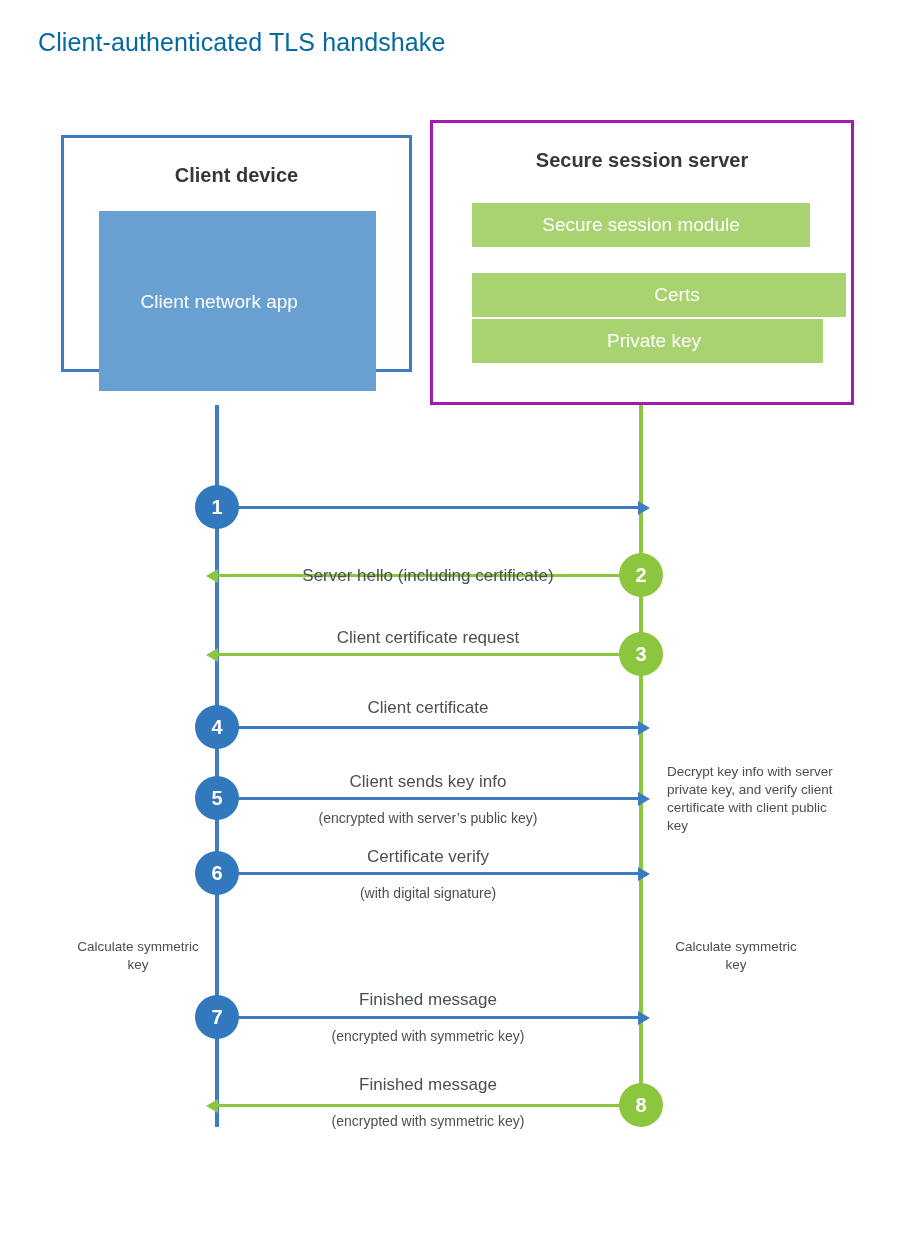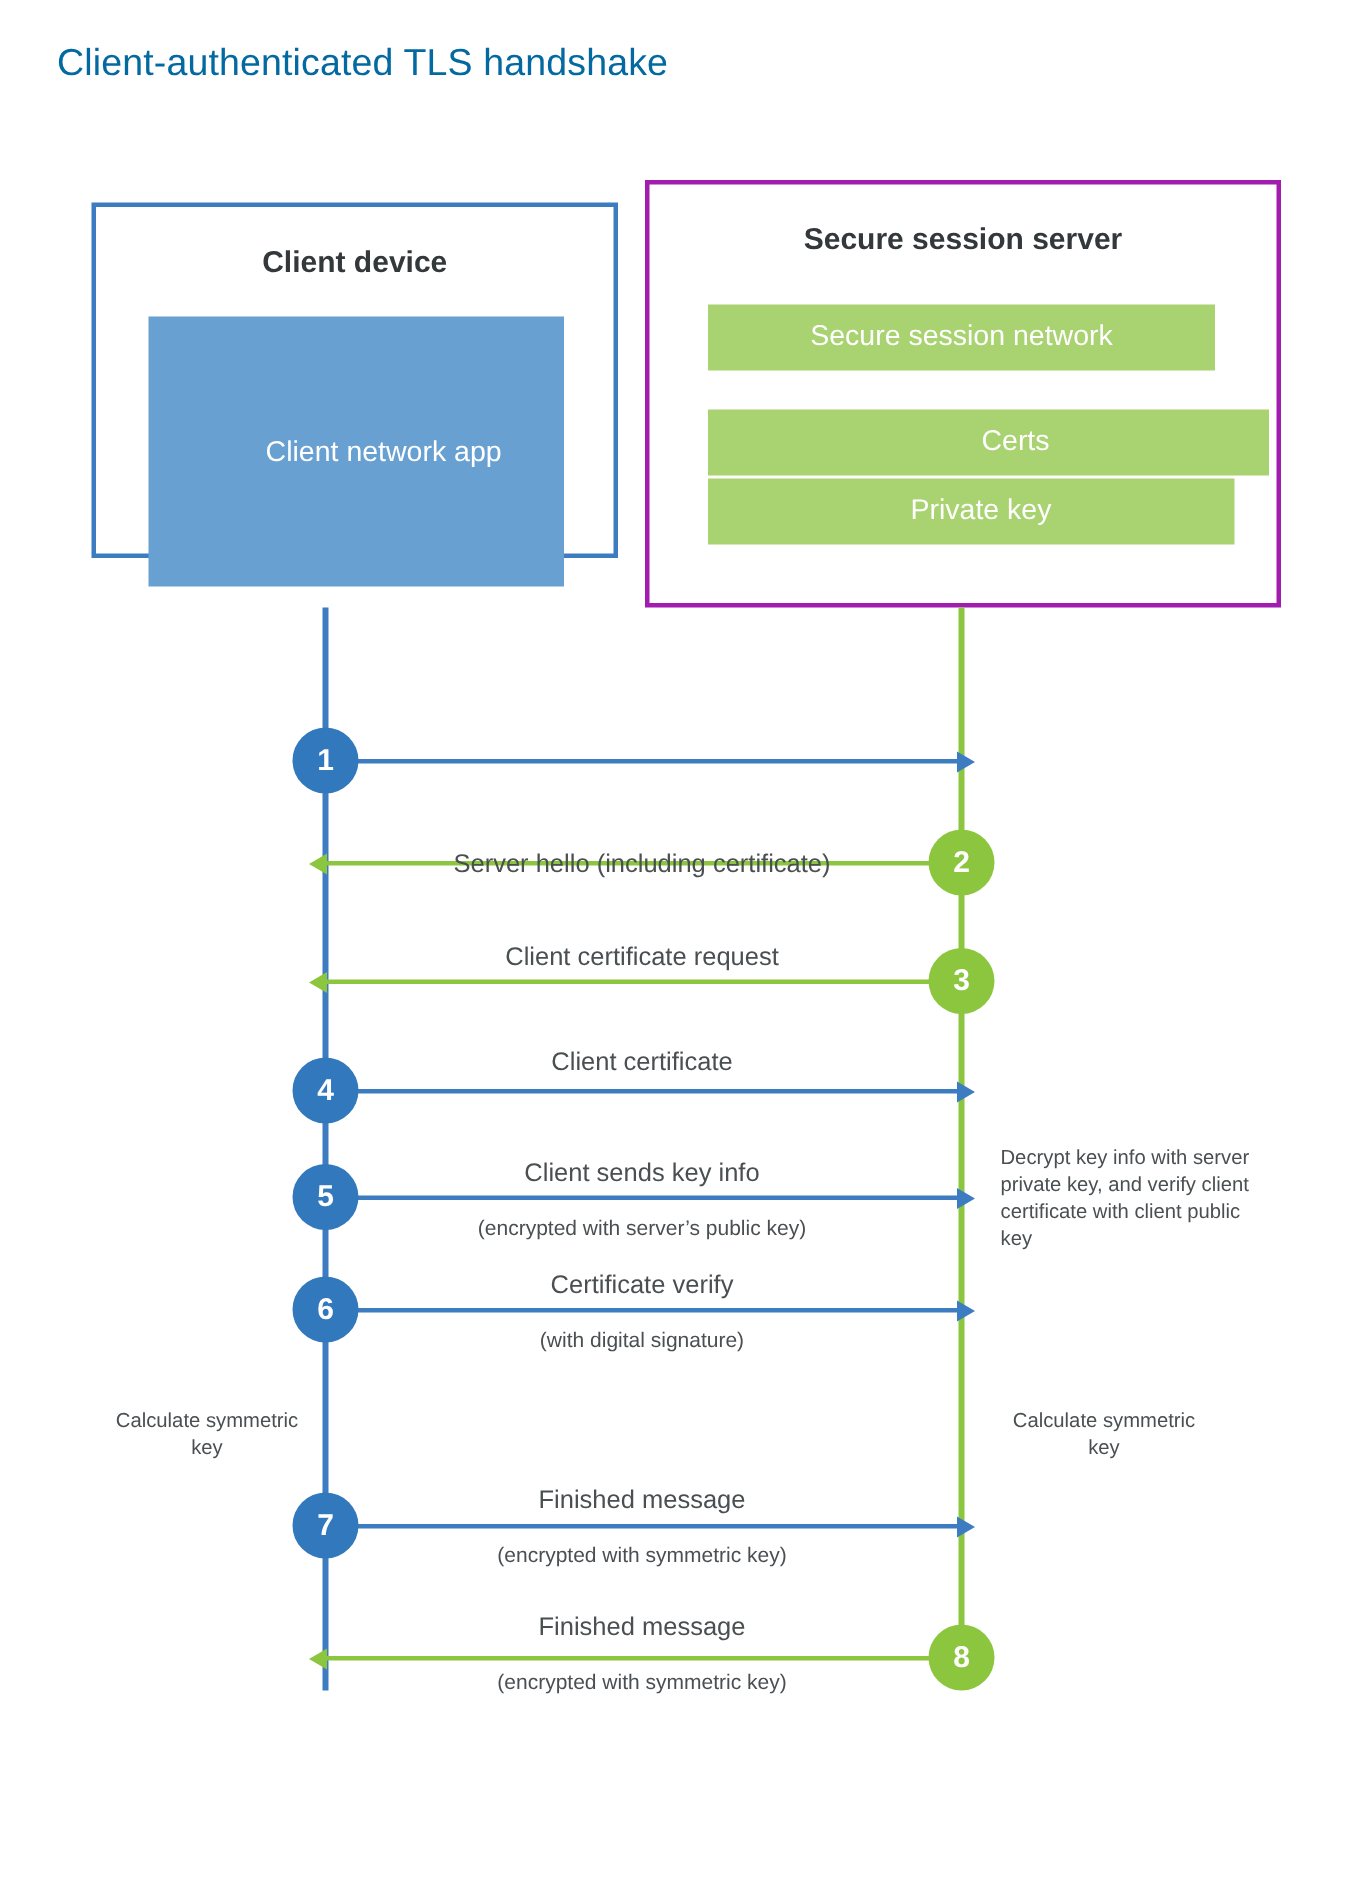--- a/index.html
+++ b/index.html
@@ -73,21 +73,21 @@
     height: 180px;
     background: #69a0d2;
     display: flex;
     align-items: center;
     justify-content: center;
   }
   #client-app-label {
     color: #ffffff;
     font-size: 19px;
     line-height: 27px;
-    text-align: right;
+    text-align: left;
     width: 70%;
   }
 
   
   .server-bar {
     position: absolute;
     left: 39px;
     width: 338px;
     height: 44px;
     background: #a9d271;
@@ -213,21 +213,21 @@
   <div id="client-box" class="party-box">
     <div class="party-title">Client device</div>
     <div id="client-app">
       <div id="client-app-label">Client network app</div>
     </div>
   </div>
 
   <div id="server-box" class="party-box">
     <div class="party-title">Secure session server</div>
     <div id="server-bar-0" class="server-bar">
-      <span>Secure session network</span>
+      <span>Secure session module</span>
     </div>
     <div id="server-bar-1" class="server-bar">
       <span>Certs</span>
     </div>
     <div id="server-bar-2" class="server-bar">
       <span>Private key</span>
     </div>
   </div>
 
   <div id="client-lifeline" class="lifeline"></div>

